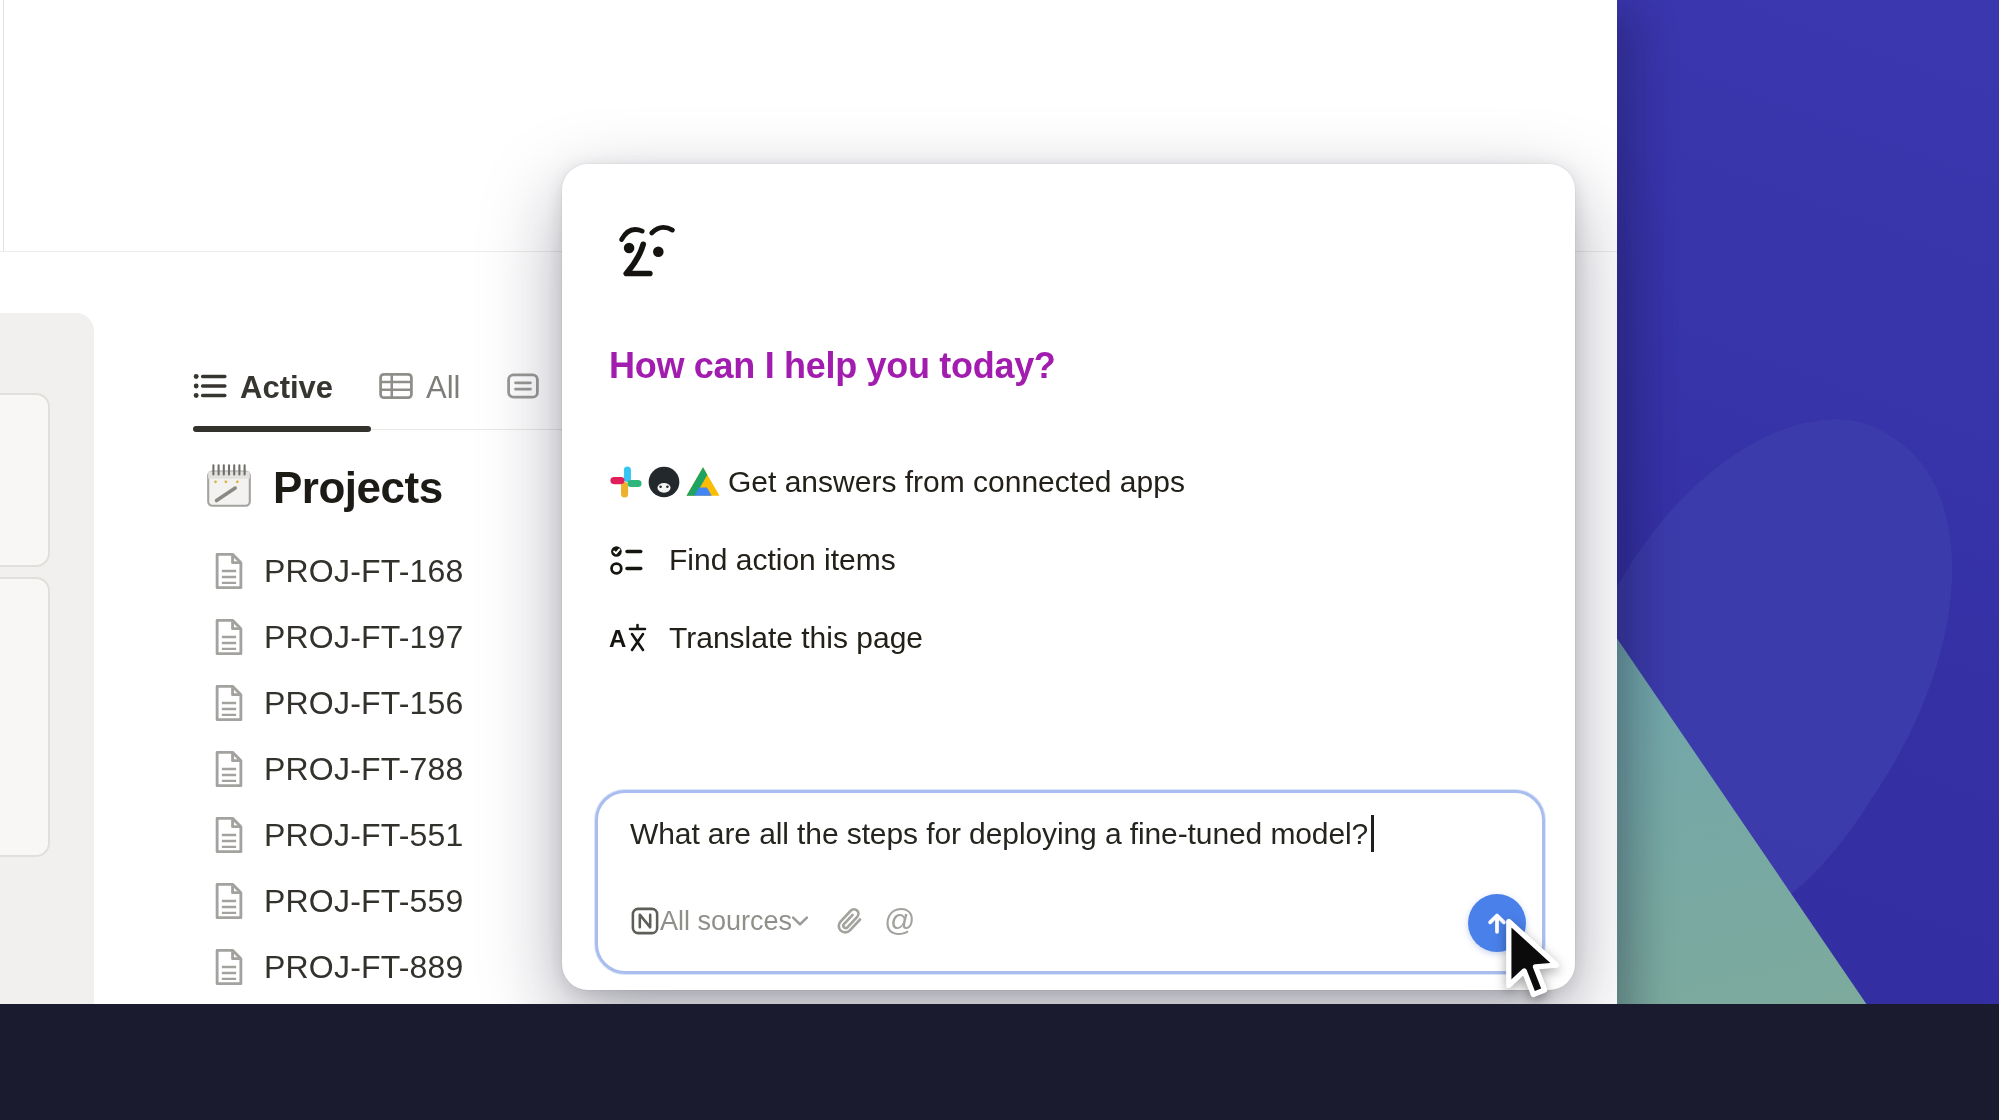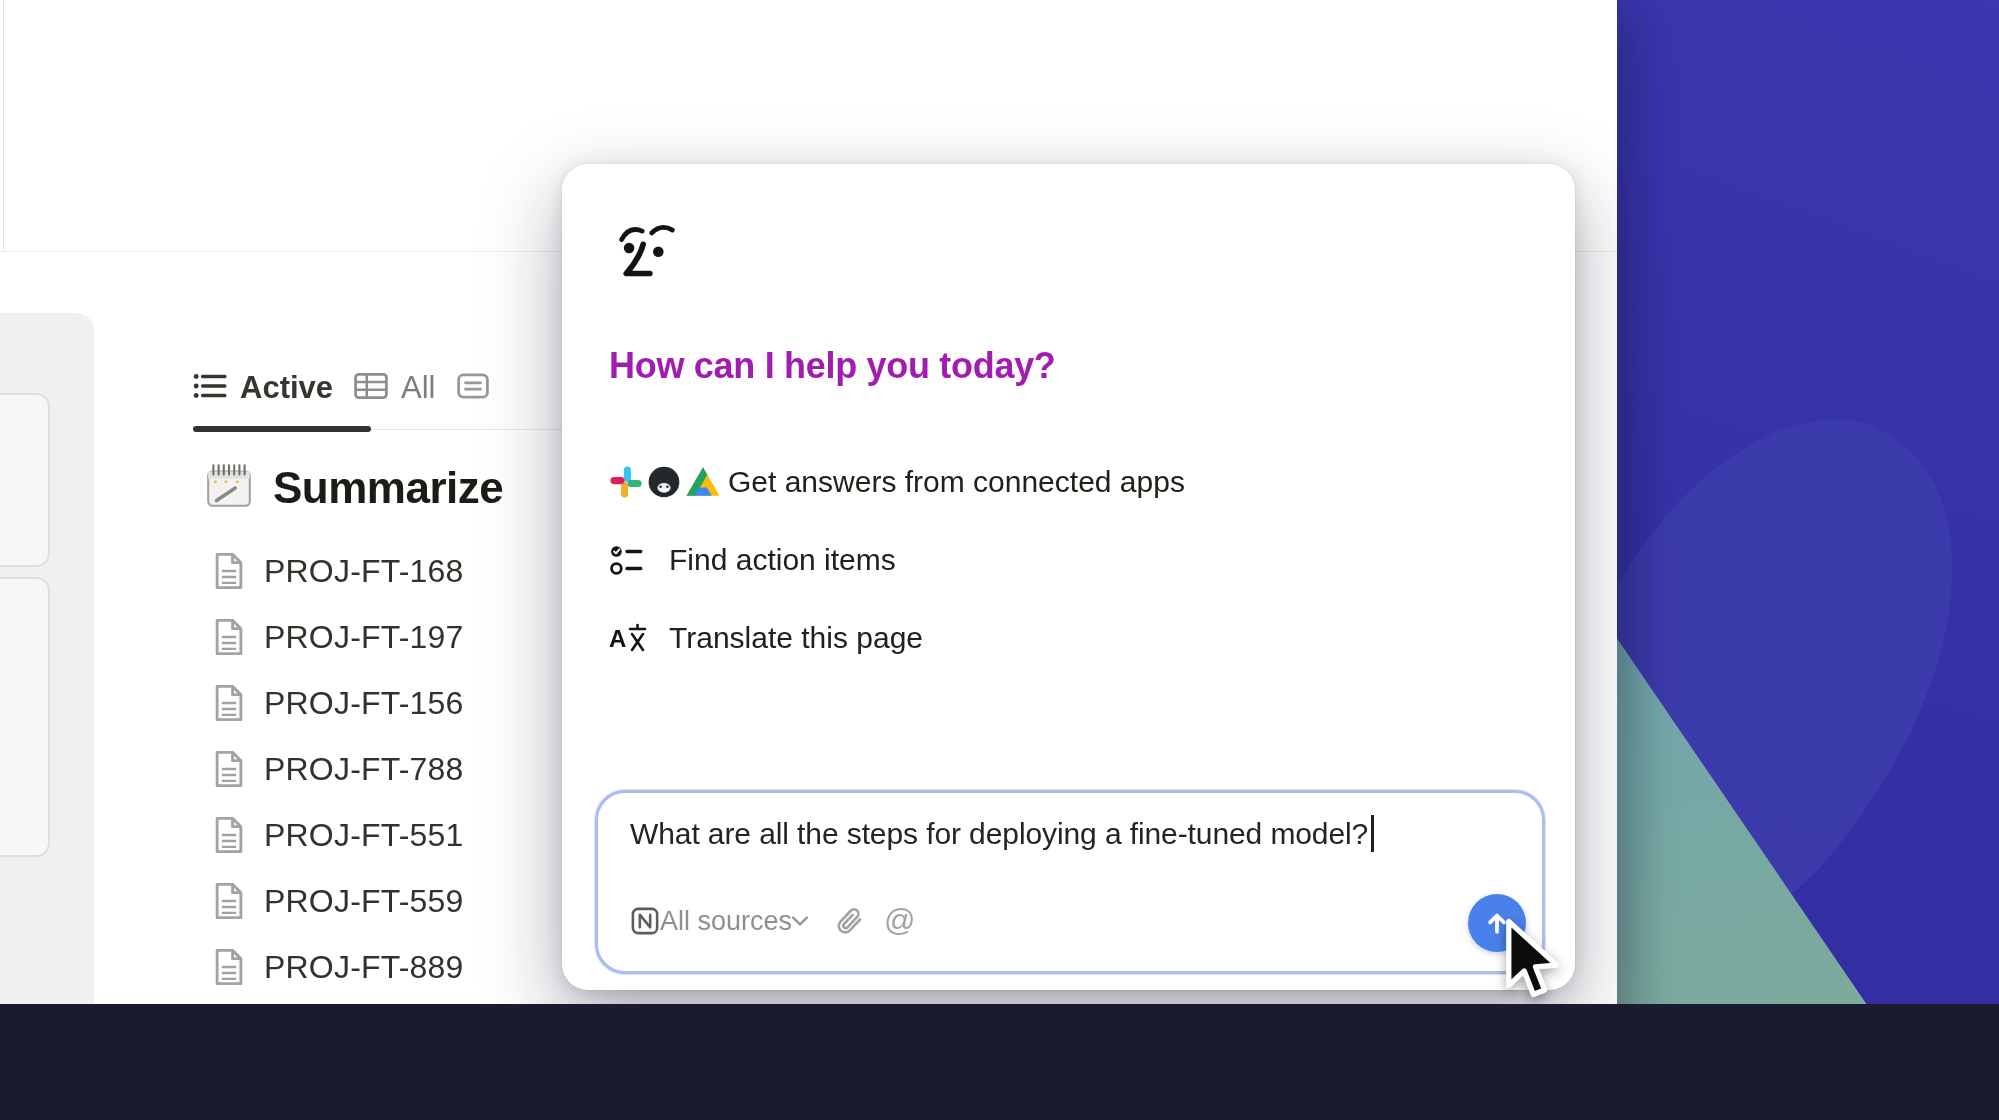--- a/index.html
+++ b/index.html
@@ -28,21 +28,21 @@
   .side-panel{position:absolute;left:-28px;top:313px;width:122px;height:727px;
     background:#f1f0ee;border-radius:18px;}
   .side-card{position:absolute;left:-28px;width:74px;background:#f8f7f5;
     border:2px solid #e0dfdb;border-radius:14px;}
   .side-card.c1{top:393px;height:170px;}
   .side-card.c2{top:577px;height:276px;}
 
   .tabs{position:absolute;left:193px;top:365px;height:46px;display:flex;align-items:center;}
   .tab{display:flex;align-items:center;gap:13px;}
   .tab .tab-label{font-size:31px;font-weight:600;color:#37352f;}
-  .tab.inactive{margin-left:21px;}
+  .tab.inactive{margin-left:46px;}
   .tab.inactive .tab-label{font-weight:500;color:#7e7d79;}
   .tab-divider{position:absolute;left:193px;top:429px;width:372px;height:1px;background:#e9e8e5;}
   .tab-underline{position:absolute;left:193px;top:426px;width:178px;height:6px;
     background:#34322d;border-radius:3px;}
 
   .page-title{position:absolute;left:203px;top:460px;display:flex;align-items:center;gap:18px;}
   .page-title .title-text{font-size:44px;font-weight:700;color:#1d1b16;letter-spacing:-0.5px;}
 
   .project-list{position:absolute;left:213px;top:549px;}
   .project-row{display:flex;align-items:center;gap:19px;height:44px;margin-bottom:22px;}
@@ -154,21 +154,21 @@
             <path d="M10 5v9M15 5v9M20 5v9M25 5v9M30 5v9M35 5v9M40 5v9"></path>
           </g>
           <g fill="#d9b54a">
               <circle cx="12" cy="21" r="1.4"></circle>
               <circle cx="22" cy="21" r="1.4"></circle>
               <circle cx="33" cy="21" r="1.4"></circle>
             </g>
           <path d="M13 39 L31 27" stroke="#8a8985" stroke-width="3.4" stroke-linecap="round"></path>
         </svg>
       </span>
-      <span class="title-text">Summarize</span>
+      <span class="title-text">Projects</span>
     </div>
 
     <div class="project-list">
       <div class="project-row">
         <svg width="32" height="38" viewBox="0 0 26 32" fill="none">
             <path d="M3 2h13l7 7v21H3z" stroke="#a3a29e" stroke-width="2.4" stroke-linejoin="round"></path>
             <path d="M16 2v7h7" stroke="#a3a29e" stroke-width="2.4" stroke-linejoin="round"></path>
             <path d="M7 16h12M7 21h12M7 26h12" stroke="#a3a29e" stroke-width="2"></path>
           </svg>
         <span class="project-label">PROJ-FT-168</span>

